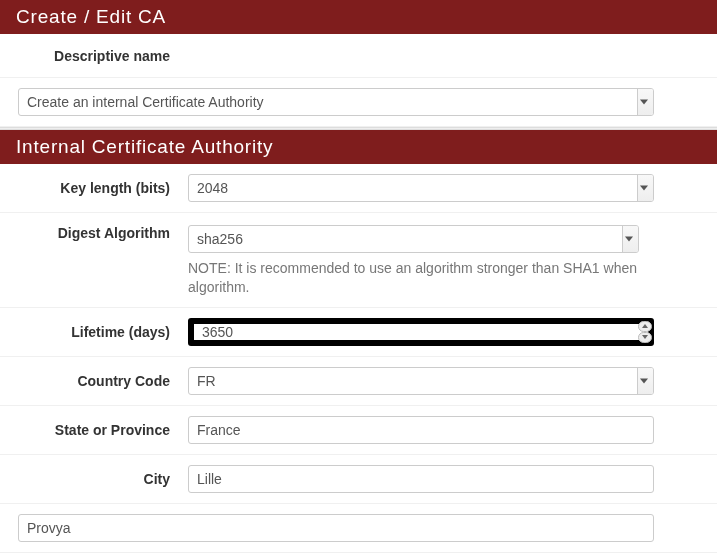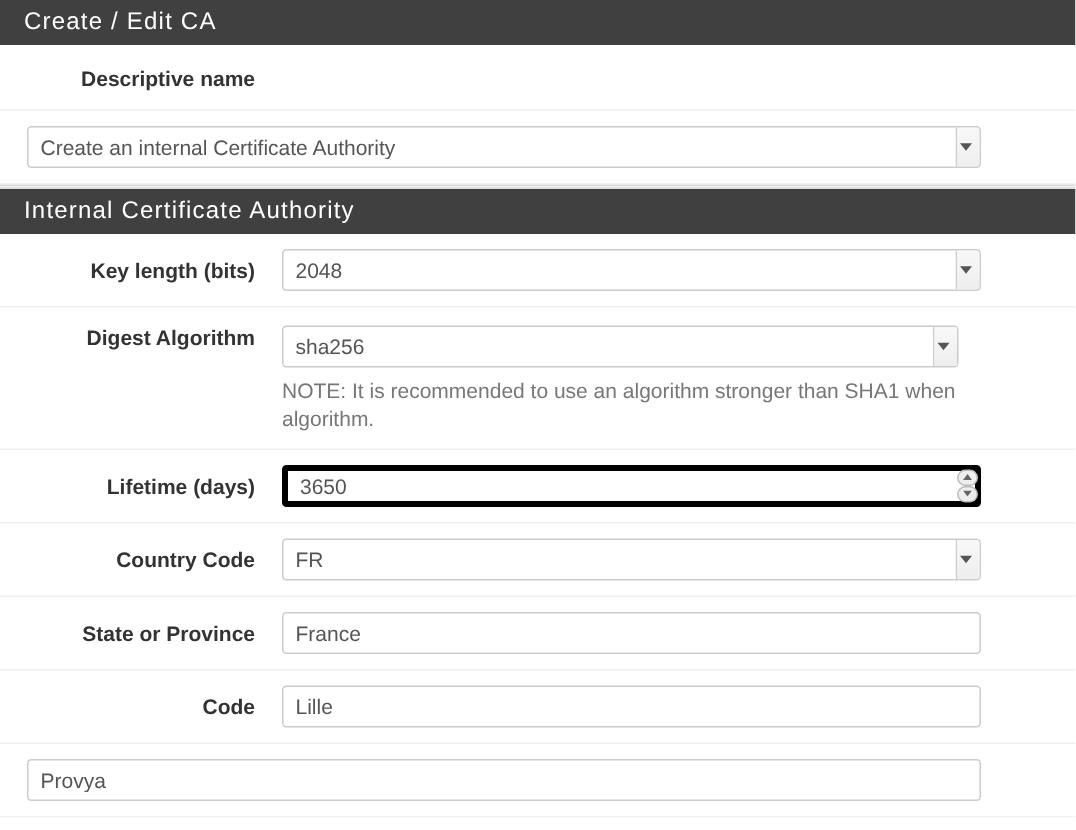--- a/index.html
+++ b/index.html
@@ -7,24 +7,24 @@
       font-family: Arial, Helvetica, sans-serif;
       background: #fff;
       font-size: 14px;
       color: #333;
       width: 717px;
     }
     .panel {
       margin: 0;
     }
     .panel-header {
-      background: #404040;
+      background: #7f1d1d;
       color: #fff;
       padding: 6px 16px;
-      font-size: 16px;
+      font-size: 19px;
       font-weight: normal;
       letter-spacing: 0.8px;
     }
     .form-row {
       display: flex;
       align-items: center;
       padding: 10px 18px;
       border-bottom: 1px solid #f0f0f0;
       min-height: 44px;
     }
@@ -97,21 +97,21 @@
       border-radius: 0 2px 2px 0;
       pointer-events: none;
     }
     .number-input-wrap {
       position: relative;
       width: 100%;
       display: flex;
     }
     .number-input-wrap input {
       width: 100%;
-      border: 4px solid #000000;
+      border: 6px solid #000000;
       border-radius: 3px;
       padding: 4px 24px 4px 8px;
       font-size: 14px;
       height: 28px;
       color: #555;
     }
     .spin-buttons {
       position: absolute;
       right: 2px;
       top: 2px;
@@ -231,21 +231,21 @@
   </div>
 
   <div class="form-row">
     <div class="form-label">State or Province</div>
     <div class="form-control-wrapper">
       <input type="text" value="France" style="">
     </div>
   </div>
 
   <div class="form-row">
-    <div class="form-label">Code</div>
+    <div class="form-label">City</div>
     <div class="form-control-wrapper">
       <input type="text" value="Lille" style="">
     </div>
   </div>
 
   <div class="form-row">
     <div class="form-control-wrapper">
       <input type="text" value="Provya" style="">
     </div>
   </div>

